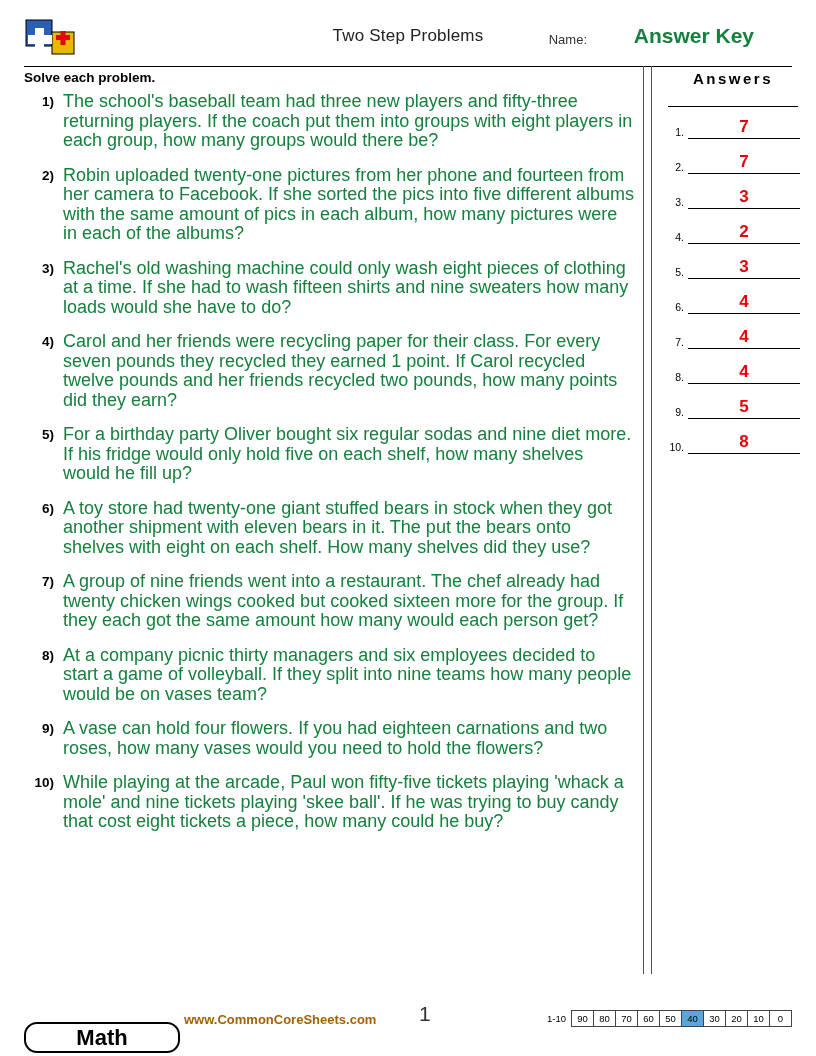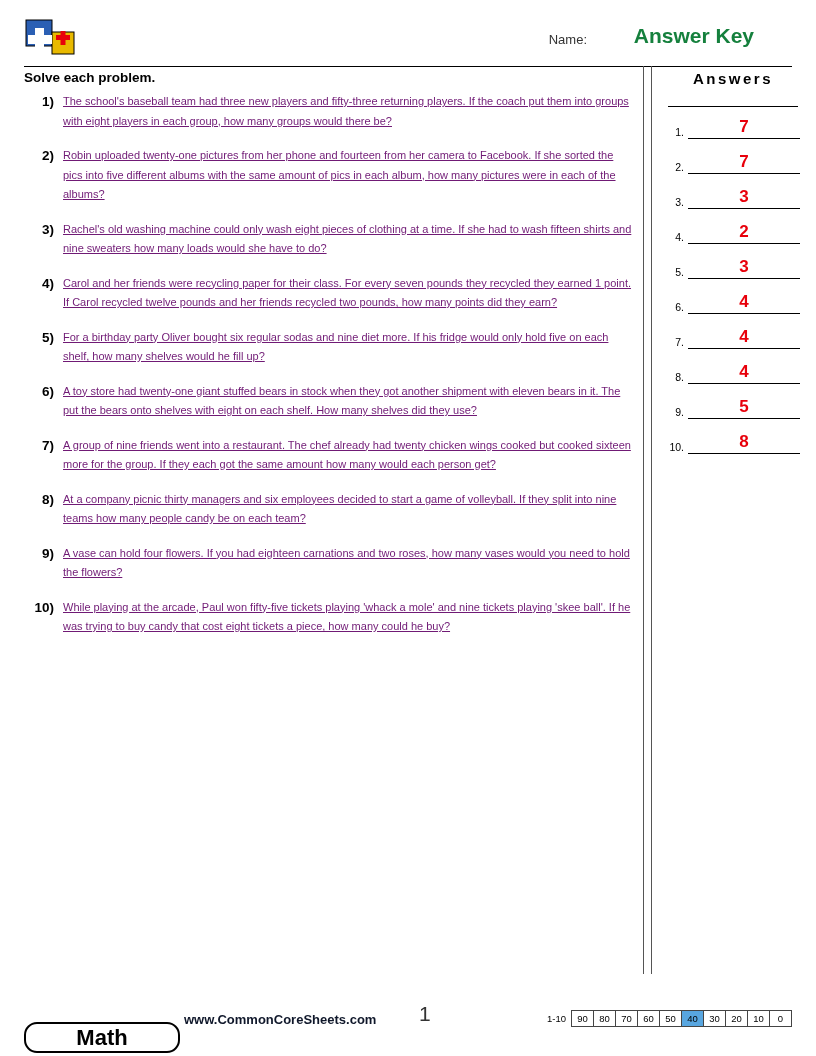--- a/index.html
+++ b/index.html
@@ -112,25 +112,24 @@
     width: 30px;
     min-width: 30px;
     text-align: right;
     padding-right: 9px;
     font-size: 13.5px;
     font-weight: bold;
     color: #000;
     line-height: 19.5px;
   }
   .problem-text {
-    font-size: 11px;
+    font-size: 18px;
     line-height: 19.5px;
-    color: #701a75;
+    color: #15803d;
     width: 592px;
-    text-decoration: underline;
   }
 
   
   .answers-head {
     position: absolute;
     left: 668px;
     top: 70px;
     width: 130px;
     text-align: center;
     font-size: 15px;
@@ -193,21 +192,21 @@
     color: #000000;
     background: #fff;
     margin-top: 16px;
   }
   .site {
     position: absolute;
     left: 160px;
     top: 6px;
     font-size: 13px;
     font-weight: bold;
-    color: #0f172a;
+    color: #a16207;
   }
   .page-number {
     position: absolute;
     left: 395px;
     top: -4px;
     font-size: 21px;
     color: #333;
   }
   .scale {
     position: absolute;
@@ -244,20 +243,21 @@
     <div class="logo">
       <svg width="62" height="44" viewBox="0 0 62 44">
         <rect x="2" y="2" width="26" height="26" fill="#2a5fb4" stroke="#000" stroke-width="1"></rect>
         <rect x="28" y="14" width="22" height="22" fill="#e8b900" stroke="#000" stroke-width="1"></rect>
         <rect x="11" y="10" width="9" height="24" fill="#ffffff" stroke="none"></rect>
         <rect x="4" y="17" width="24" height="9" fill="#ffffff" stroke="none"></rect>
         <rect x="32" y="17" width="14" height="5" fill="#e8000b"></rect>
         <rect x="36.5" y="13" width="5" height="14" fill="#e8000b"></rect>
       </svg>
     </div>
+    <div class="worksheet-title">Two Step Problems</div>
     <div class="name-label">Name:</div>
     <div class="answer-key">Answer Key</div>
   </div>
 
   <div class="topline"></div>
   <div class="solve-line">Solve each problem.</div>
 
   <div class="divider-main"></div>
   <div class="divider-thin"></div>
 
@@ -287,21 +287,21 @@
     <div class="problem">
       <div class="problem-num">6)</div>
       <div class="problem-text">A toy store had twenty-one giant stuffed bears in stock when they got another shipment with eleven bears in it. The put the bears onto shelves with eight on each shelf. How many shelves did they use?</div>
     </div>
     <div class="problem">
       <div class="problem-num">7)</div>
       <div class="problem-text">A group of nine friends went into a restaurant. The chef already had twenty chicken wings cooked but cooked sixteen more for the group. If they each got the same amount how many would each person get?</div>
     </div>
     <div class="problem">
       <div class="problem-num">8)</div>
-      <div class="problem-text">At a company picnic thirty managers and six employees decided to start a game of volleyball. If they split into nine teams how many people candy be on each team?</div>
+      <div class="problem-text">At a company picnic thirty managers and six employees decided to start a game of volleyball. If they split into nine teams how many people would be on vases team?</div>
     </div>
     <div class="problem">
       <div class="problem-num">9)</div>
       <div class="problem-text">A vase can hold four flowers. If you had eighteen carnations and two roses, how many vases would you need to hold the flowers?</div>
     </div>
     <div class="problem">
       <div class="problem-num">10)</div>
       <div class="problem-text">While playing at the arcade, Paul won fifty-five tickets playing 'whack a mole' and nine tickets playing 'skee ball'. If he was trying to buy candy that cost eight tickets a piece, how many could he buy?</div>
     </div>
   </div>

